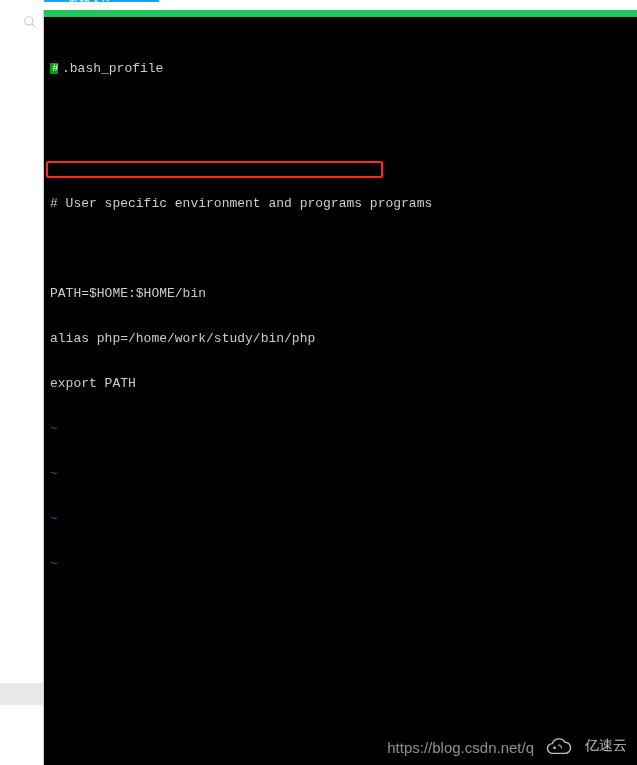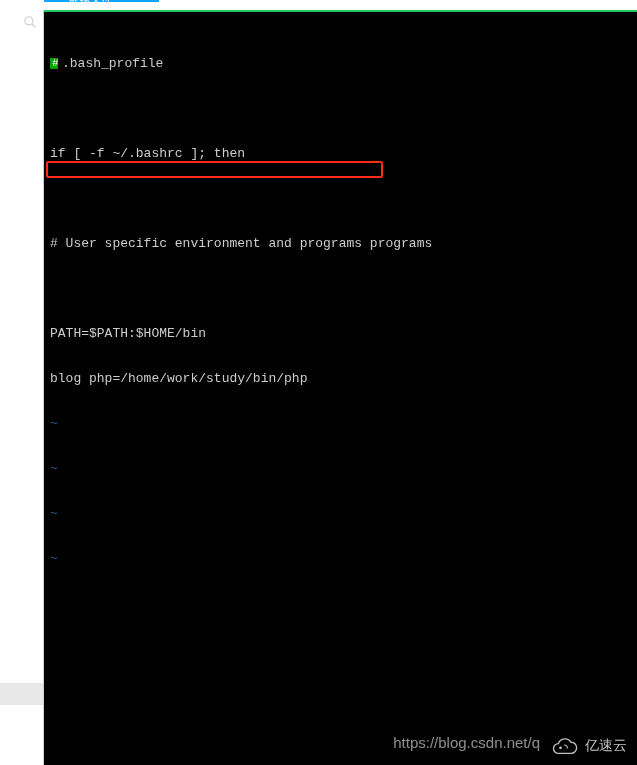--- a/index.html
+++ b/index.html
@@ -75,21 +75,21 @@
     .terminal {
       flex: 1;
       background: #000000;
       color: #cccccc;
       padding: 14px 0 6px 6px;
       font-family: "Consolas", "Courier New", monospace;
       font-size: 13px;
       line-height: 15px;
       white-space: pre;
       position: relative;
-      border-top: 2px solid #22c55e;
+      border-top: 7px solid #22c55e;
     }
     .file-badge {
       display: inline-block;
       background: #00a000;
       color: #ffffff;
       font-size: 11px;
       padding: 0 2px;
       margin-right: 4px;
       vertical-align: middle;
       width: 8px;
@@ -108,31 +108,31 @@
       top: 161px;
       width: 337px;
       height: 17px;
       pointer-events: none;
     }
     .watermark {
       position: absolute;
       bottom: 10px;
       right: 10px;
       display: flex;
-      align-items: flex-start;
+      align-items: flex-end;
       color: rgba(255,255,255,0.55);
       font-family: Arial, sans-serif;
       font-size: 15px;
       gap: 10px;
       margin-top: 36px;
     }
     .watermark-logo {
       display: flex;
       align-items: center;
-      gap: 7px;
+      gap: 13px;
       color: rgba(255,255,255,0.75);
       font-size: 14px;
     }
     .watermark-logo svg {
       width: 28px;
       height: 20px;
     }
     .line {
       height: 15px;
     }
@@ -153,26 +153,26 @@
         <circle cx="10" cy="10" r="7"></circle>
         <line x1="15" y1="15" x2="21" y2="21"></line>
       </svg>
     </span>
     <div class="bottom-block"></div>
   </div>
 
   <div class="terminal">
     <div class="line"><span class="file-badge">#</span><span>.bash_profile</span></div>
     <div class="line"></div>
-    <div class="line">if [ -f ~/.bashrc ]; then</div>
     <div class="line"></div>
     <div class="line"># User specific environment and programs programs</div>
     <div class="line"></div>
-    <div class="line">PATH=$PATH:$HOME/bin</div>
-    <div class="line">blog php=/home/work/study/bin/php</div>
+    <div class="line">PATH=$HOME:$HOME/bin</div>
+    <div class="line">alias php=/home/work/study/bin/php</div>
+    <div class="line">export PATH</div>
     <div class="line tilde">~</div>
     <div class="line tilde">~</div>
     <div class="line tilde">~</div>
     <div class="line tilde">~</div>
     
     
     
     
     
     

